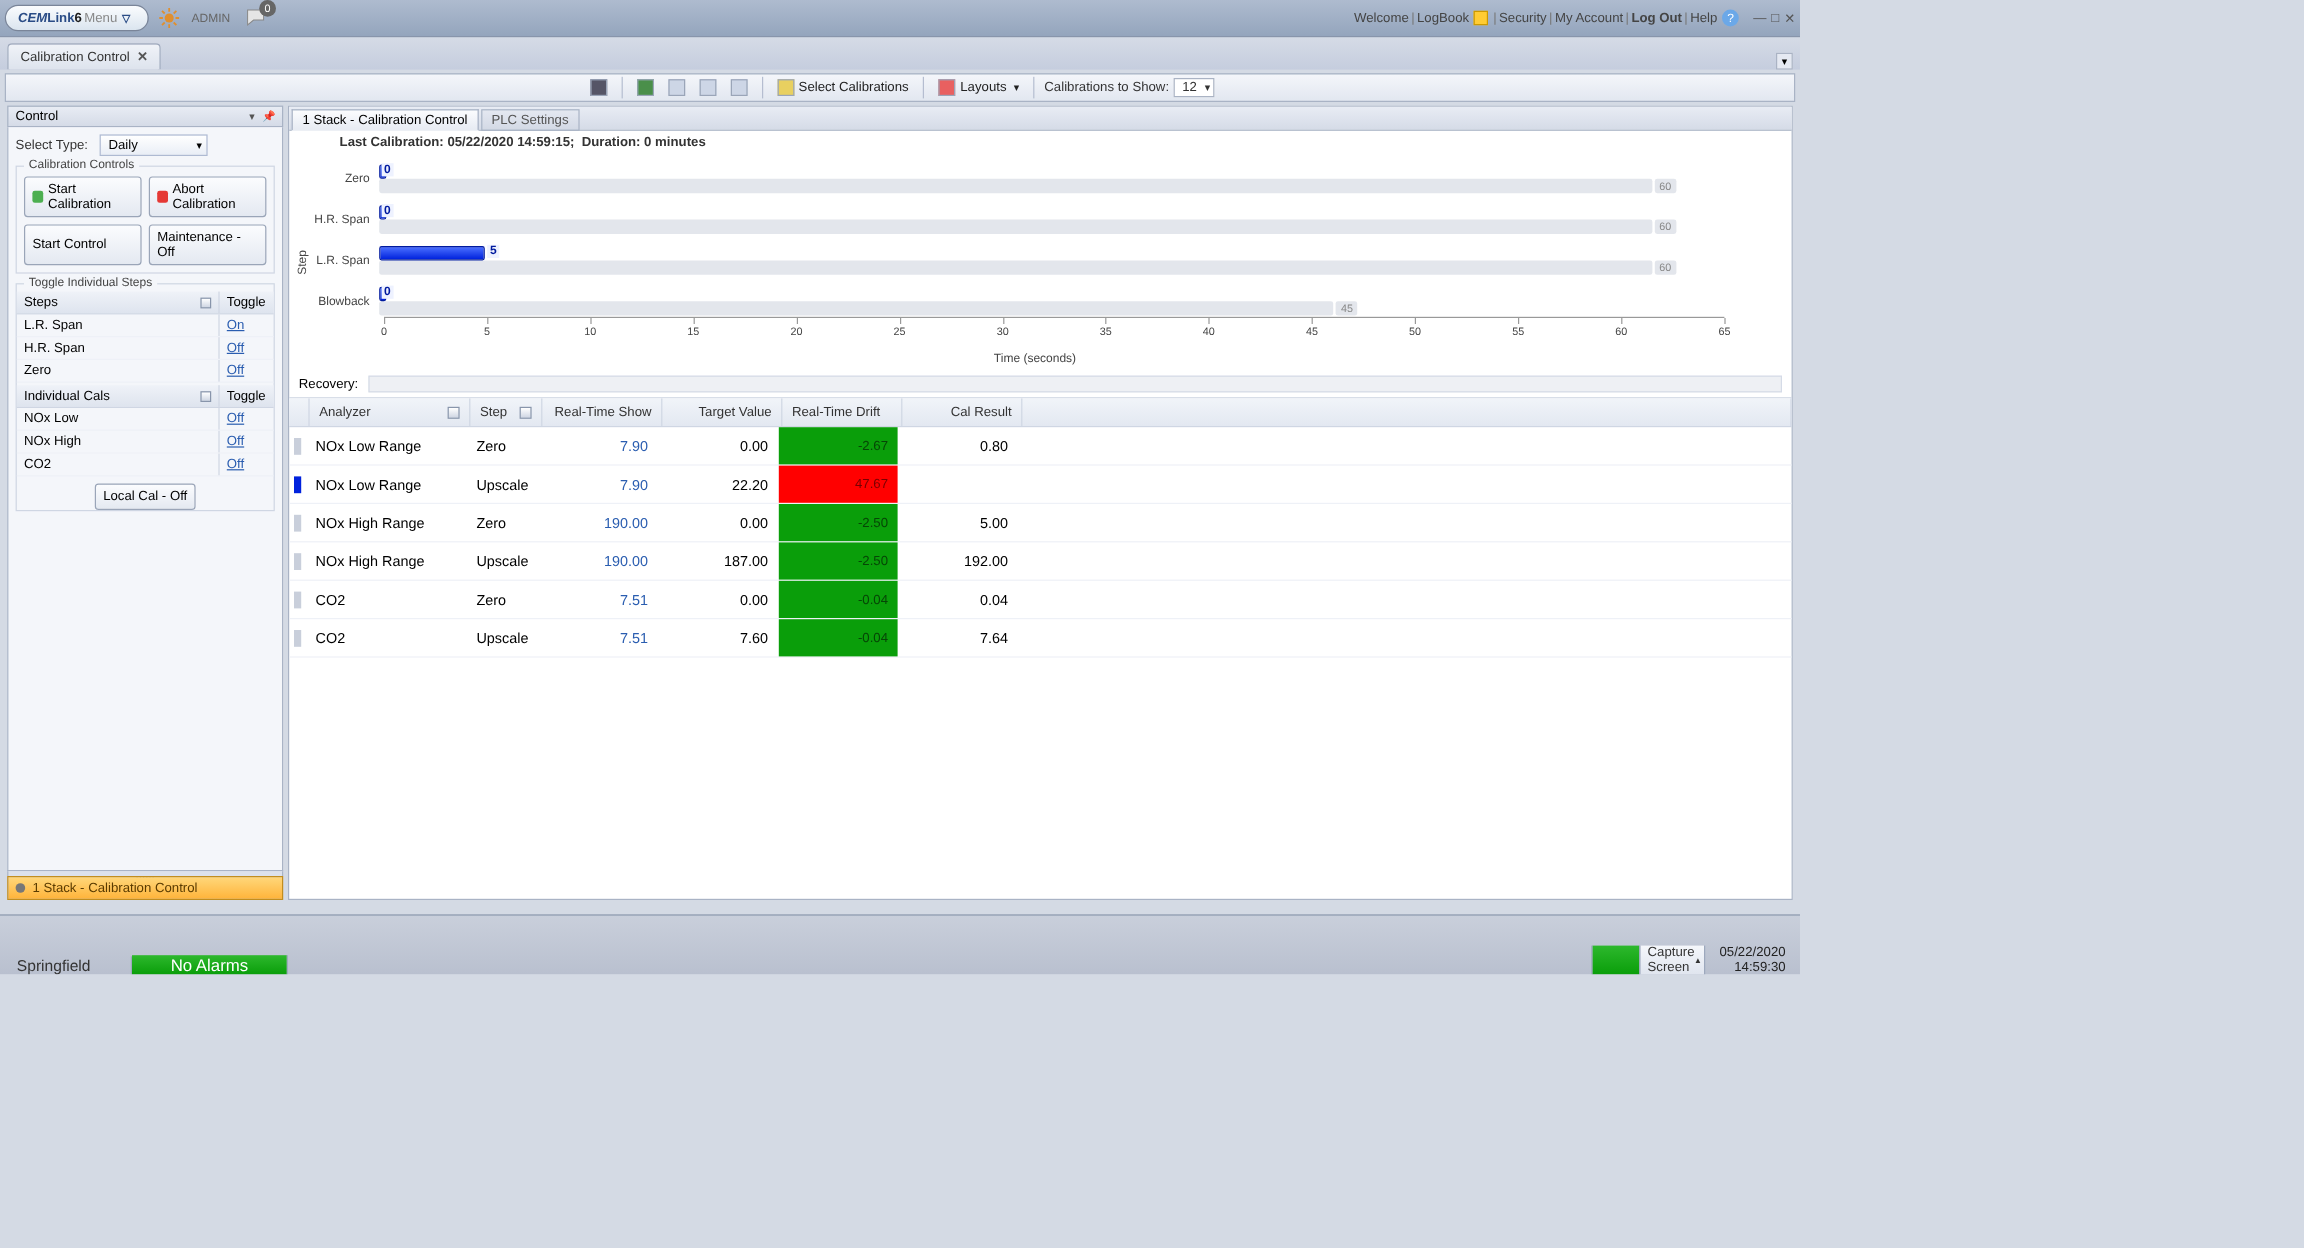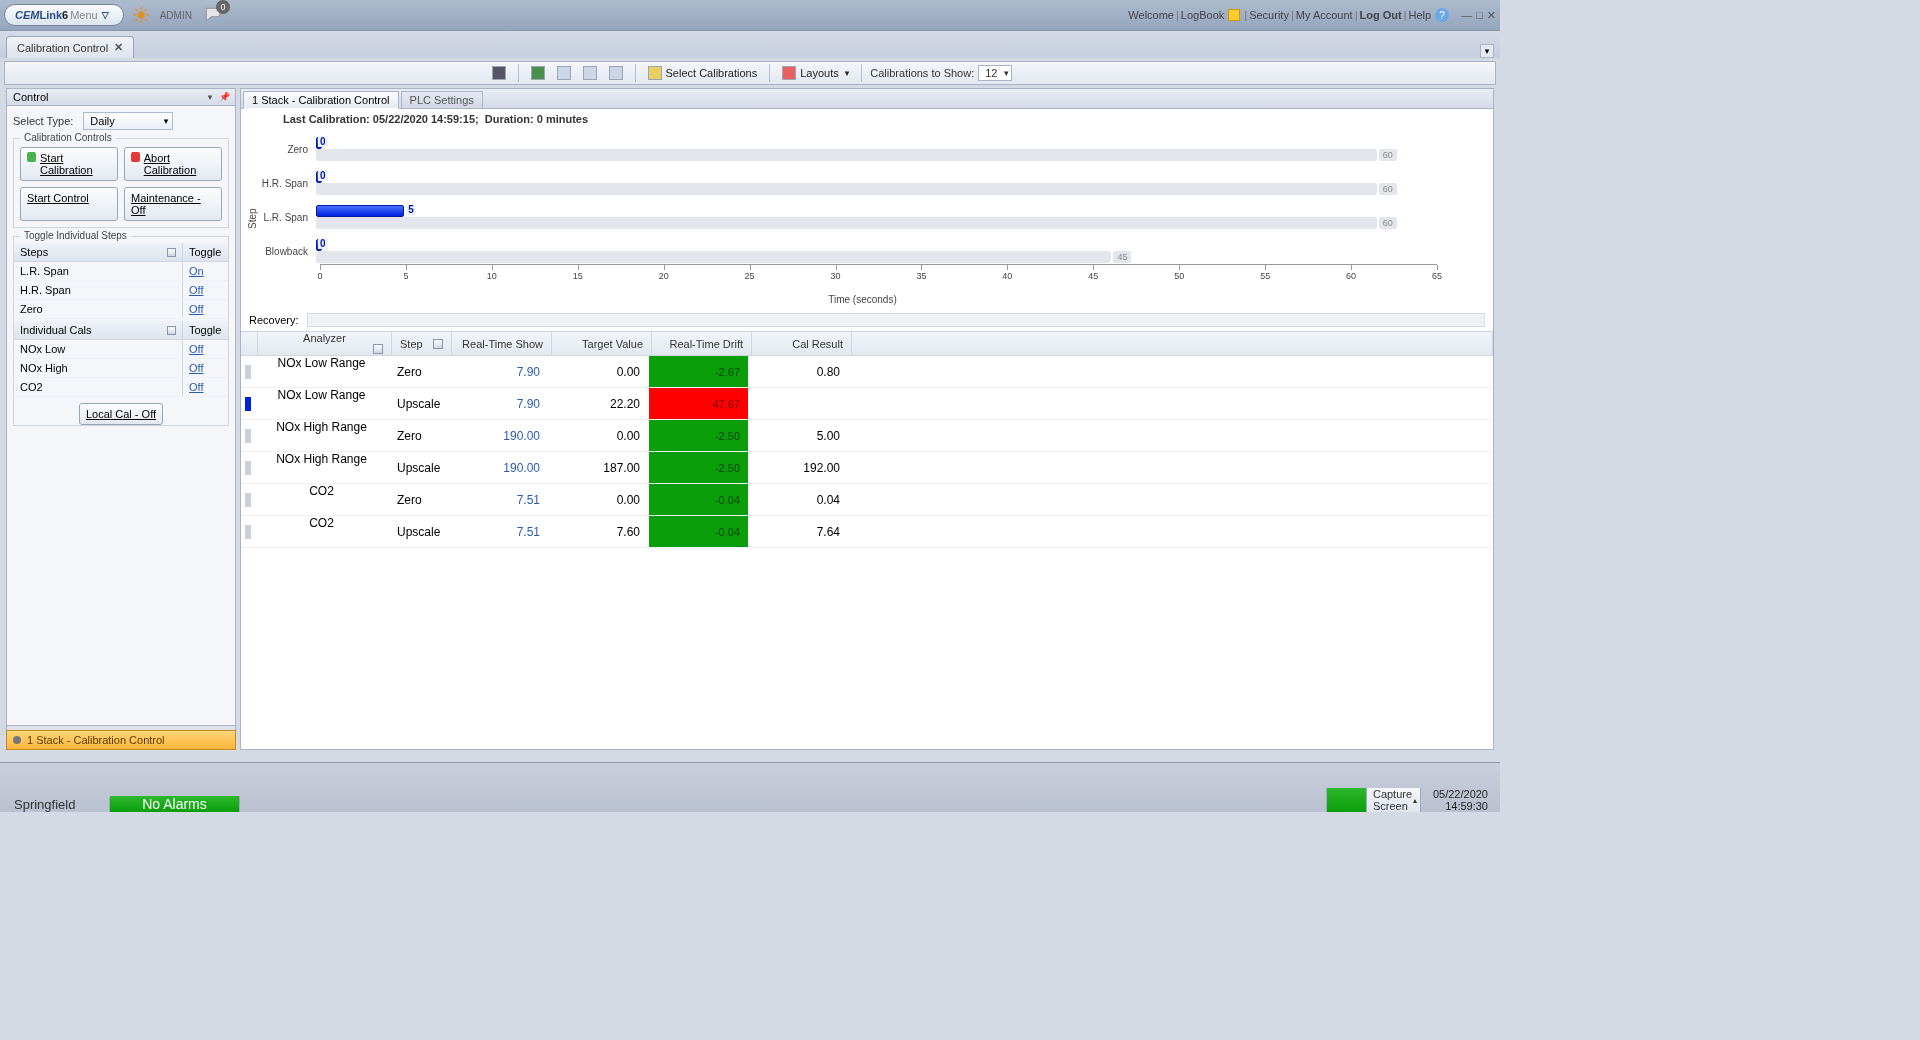--- a/index.html
+++ b/index.html
@@ -45,21 +45,21 @@
 .side-head .pin, .side-head .caret { width:10px; height:10px; font-size:9px; text-align:center; line-height:10px; color:#555; cursor:pointer;}
 .side-body { flex:1; background: #f4f6fa; border: 1px solid #a9b3c5; border-top: none; padding: 6px; display:flex; flex-direction:column; gap:8px; overflow:hidden; }
 .side-row { display:flex; align-items:center; gap:10px; font-size:11px; }
 .side-row label { color:#333; }
 .select-type-dd { flex:0 0 90px; border:1px solid #aebad2; background:linear-gradient(#fff,#e9eef6); padding:2px 16px 2px 6px; position:relative; cursor:pointer;}
 .select-type-dd .arrow{position:absolute;right:4px;top:3px;font-size:9px;}
 
 .groupbox { border:1px solid #cfd6e3; padding: 8px 6px 6px; position:relative; }
 .groupbox .legend { position:absolute; top:-7px; left:6px; background:#f4f6fa; padding:0 4px; font-size:10px; color:#444; }
 .btn-grid { display:grid; grid-template-columns: 1fr 1fr; gap:6px; }
-.win-btn { background: linear-gradient(#fbfcfe,#e4e9f1); border: 1px solid #9aa5b8; border-radius:3px; padding:4px 6px; font-size:11px; display:flex; align-items:flex-start; gap:4px; cursor:pointer;text-decoration:underline; }
+.win-btn { background: linear-gradient(#fbfcfe,#e4e9f1); border: 1px solid #9aa5b8; border-radius:3px; padding:4px 6px; font-size:11px; display:flex; align-items:center; gap:4px; cursor:pointer; }
 .win-btn .g { width:10px;height:10px; background:#4caf50; border-radius:2px;}
 .win-btn .r { width:10px;height:10px; background:#e53935; border-radius:2px;}
 .local-btn-wrap { text-align:center; margin-top:6px;}
 .local-btn { display:inline-block; }
 
 .mini-table { border:1px solid #cfd6e3; }
 .mini-table-h { display:flex; background:linear-gradient(#eff2f8,#dee4ee); border-bottom:1px solid #cfd6e3; font-size:10px; }
 .mini-table-h > div { padding:3px 6px; }
 .mini-col-a { flex:1; display:flex; align-items:center;}
 .mini-col-b { width:46px; text-align:left; border-left:1px solid #cfd6e3; display:flex; align-items:center; justify-content:space-between; padding-right:4px;}
@@ -96,21 +96,21 @@
 .x-tick { position:absolute; top:0; width:1px; height:5px; background:#999;}
 .x-label { position:absolute; top:6px; font-size:9px; color:#444; transform:translateX(-50%);}
 .x-title { text-align:center; font-size:10px; color:#444; margin-top:2px;}
 
 .recovery-row { display:flex; align-items:center; gap:8px; padding:4px 8px; font-size:11px;}
 .recovery-row .bar { flex:1; height:14px; background:#eef0f4; border:1px solid #d5dbe7;}
 
 .grid-table { border-top:1px solid #cfd6e3;}
 .grid-head { display:flex; background:linear-gradient(#f1f4f9,#e3e8f1); border-bottom:1px solid #cfd6e3; height:24px;}
 .grid-head > div { border-right:1px solid #cfd6e3; display:flex; align-items:center; padding:0 8px; color:#333; font-size:12px; position:relative;}
-.gc0{width:14px;padding:0;} .gc1{width:134px;flex-direction:column;} .gc2{width:60px;} .gc3{width:100px;justify-content:flex-end;} .gc4{width:100px;justify-content:flex-end;} .gc5{width:100px;justify-content:flex-end;} .gc6{width:100px;justify-content:flex-end;} .gc7{flex:1;}
+.gc0{width:14px;padding:0;} .gc1{width:134px;} .gc2{width:60px;} .gc3{width:100px;justify-content:flex-end;} .gc4{width:100px;justify-content:flex-end;} .gc5{width:100px;} .gc6{width:100px;justify-content:flex-end;} .gc7{flex:1;}
 .grid-head .fi { width:10px;height:10px;border:1px solid #8895ab;background:linear-gradient(#fff,#cfd6e3);margin-left:auto;}
 .grid-row { display:flex; height:32px; border-bottom:1px solid #eef1f7;}
 .grid-row > div { border-right:1px solid transparent; display:flex; align-items:center; padding:0 8px; font-size:12px;}
 .grid-row .gc3,.grid-row .gc4,.grid-row .gc5,.grid-row .gc6{justify-content:flex-end;}
 .grid-row .gc0 { padding:0; justify-content:center;}
 .marker-blue{width:6px;height:14px;background:#0022dd;}
 .marker-grey{width:6px;height:14px;background:#c9cfdb;}
 .rt-blue{color:#2a5db0;}
 .drift-green{background:#0a9e0a;color:#064606; width:100%; height:100%; display:flex;align-items:center;justify-content:flex-end;padding-right:8px;}
 .drift-red{background:#ff0000;color:#7a0000; width:100%; height:100%; display:flex;align-items:center;justify-content:flex-end;padding-right:8px;}

